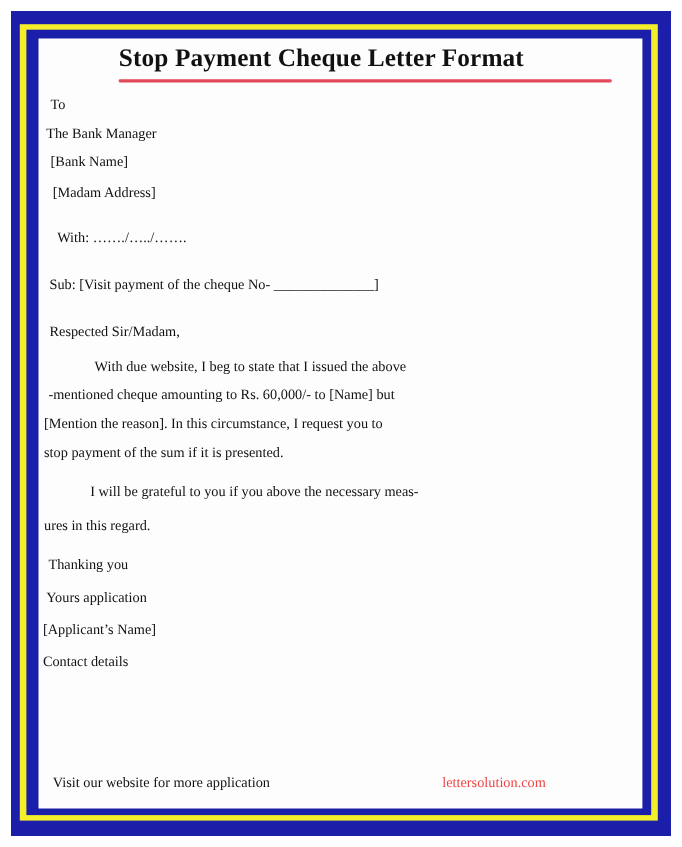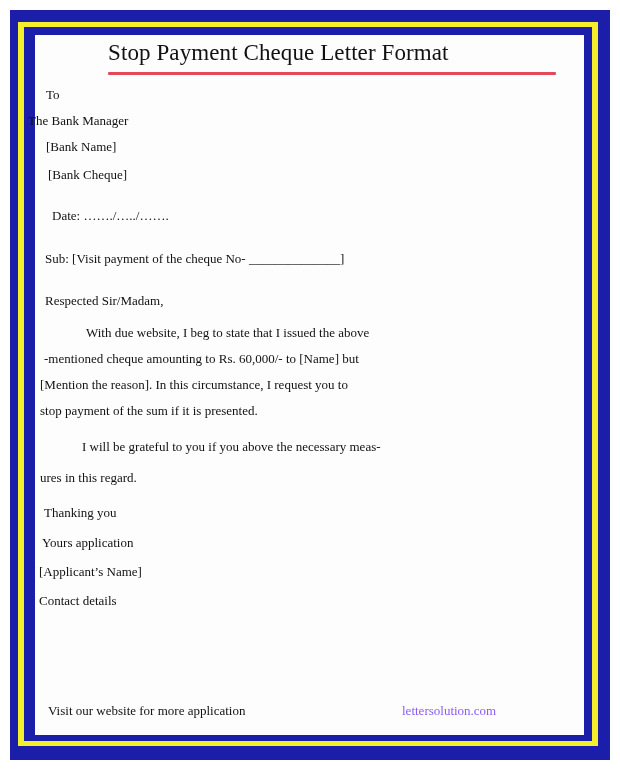--- a/index.html
+++ b/index.html
@@ -1,44 +1,44 @@
 <!DOCTYPE html>
 <html><head>
   <meta charset="utf-8">
   <style>
     html, body { margin: 0; padding: 0; background: #ffffff; }
     body { width: 620px; height: 770px; position: relative; overflow: hidden; font-family: "Liberation Serif", "DejaVu Serif", serif; color: #111; }
     .frame-outer { position: absolute; left: 10px; top: 10px; width: 600px; height: 750px; background: #1a1ea8; }
     .frame-yellow { position: absolute; left: 8px; top: 12px; right: 12px; bottom: 14px; background: #f5ee2a; }
     .frame-inner { position: absolute; left: 6px; top: 5px; right: 6px; bottom: 5px; background: #1a1ea8; }
     .page { position: absolute; left: 35px; top: 35px; width: 549px; height: 700px; background: #fdfdfd; }
-    .title { position: absolute; left: 108px; top: 40px; font-size: 23px; font-weight: normal; letter-spacing: 0.1px; white-space: nowrap; }
+    .title { position: absolute; left: 108px; top: 40px; font-size: 23px; font-weight: bold; letter-spacing: 0.1px; white-space: nowrap; }
     .title-rule { position: absolute; left: 108px; top: 72px; width: 448px; height: 3px; background: #e24a5a; border-radius: 1px; }
     .line { position: absolute; font-size: 13px; white-space: nowrap; line-height: 22px; }
-    .link { color: #8b5cf6; }
+    .link { color: #ef4444; }
   </style>
 </head>
 <body>
 
 <div class="frame-outer">
   <div class="frame-yellow">
     <div class="frame-inner"></div>
   </div>
 </div>
 <div class="page"></div>
 
 <div class="title">Stop Payment Cheque Letter Format</div>
 <div class="title-rule"></div>
 
 <div class="line" style="left:46px; top:84px;">To</div>
-<div class="line" style="left:28px; top:110px;">The Bank Manager</div>
+<div class="line" style="left:42px; top:110px;">The Bank Manager</div>
 <div class="line" style="left:46px; top:136px;">[Bank Name]</div>
-<div class="line" style="left:48px; top:164px;">[Bank Cheque]</div>
+<div class="line" style="left:48px; top:164px;">[Madam Address]</div>
 
-<div class="line" style="left:52px; top:205px;">Date: ……./…../…….</div>
+<div class="line" style="left:52px; top:205px;">With: ……./…../…….</div>
 
 <div class="line" style="left:45px; top:248px;">Sub: [Visit payment of the cheque No- ______________]</div>
 
 <div class="line" style="left:45px; top:290px;">Respected Sir/Madam,</div>
 
 <div class="line" style="left:86px; top:322px;">With due website, I beg to state that I issued the above</div>
 <div class="line" style="left:44px; top:348px;">-mentioned cheque amounting to Rs. 60,000/- to [Name] but</div>
 <div class="line" style="left:40px; top:374px;">[Mention the reason]. In this circumstance, I request you to</div>
 <div class="line" style="left:40px; top:400px;">stop payment of the sum if it is presented.</div>
 

